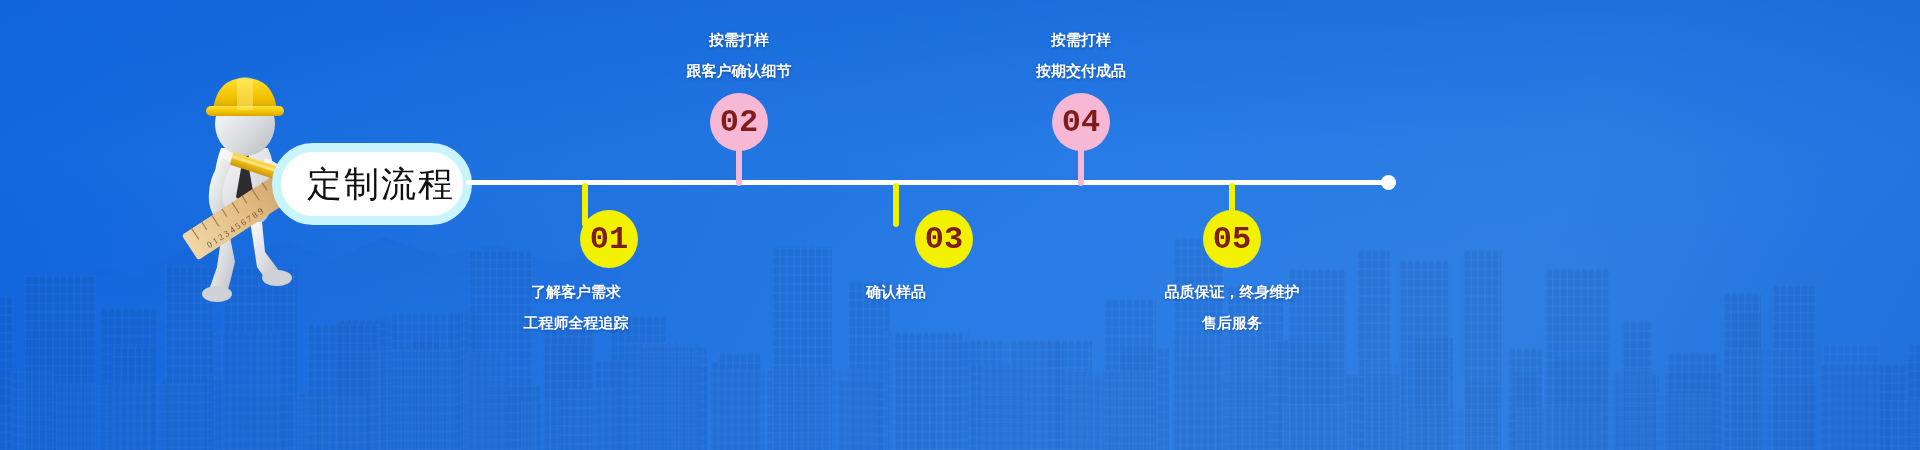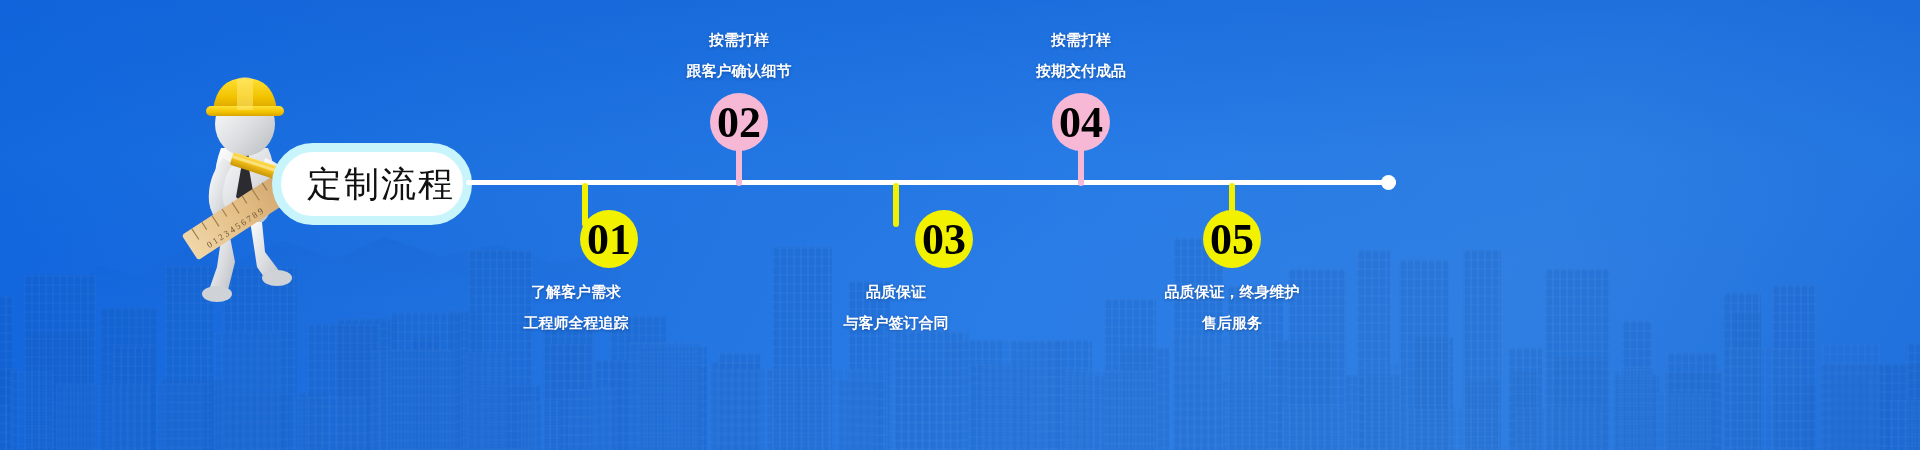--- a/index.html
+++ b/index.html
@@ -58,22 +58,22 @@
     position:absolute;left:1381px;top:175px;width:15px;height:15px;
     border-radius:50%;background:#ffffff;
   }
 
   
   .node{position:absolute;top:0;left:0;}
   .stem{position:absolute;width:6px;border-radius:3px;}
   .circle{
     position:absolute;width:58px;height:58px;border-radius:50%;
     display:flex;align-items:center;justify-content:center;
-    font-family:Liberation Serif, serif;
-    font-weight:700;font-size:44px;color:#000000;letter-spacing:0px;
+    font-family:Liberation Mono, monospace;
+    font-weight:700;font-size:32px;color:#7f1d1d;letter-spacing:0px;
   }
   .caption{
     position:absolute;text-align:center;color:#ffffff;
     font-size:15px;line-height:31px;white-space:nowrap;
     font-weight:700;
     text-shadow:0 1px 3px rgba(6,44,105,.45);
   }
 
   
   .n-below .stem{top:183px;height:44px;}
@@ -280,22 +280,21 @@
         <div class="circle" style="left: 710px; background: rgb(246, 184, 212);">02</div>
         <div class="caption" style="left: 539px; width: 400px;">
           <div>按需打样</div>
           <div>跟客户确认细节</div>
         </div>
       </div>
       <div class="node n-below">
         <div class="stem" style="left: 893px; background: rgb(242, 242, 0);"></div>
         <div class="circle" style="left: 915px; background: rgb(242, 242, 0);">03</div>
         <div class="caption" style="left: 696px; width: 400px;">
-          <div>品质保证</div>
-          <div>与客户签订合同</div>
+          <div>确认样品</div>
         </div>
       </div>
       <div class="node n-above">
         <div class="stem" style="left: 1078px; background: rgb(246, 184, 212);"></div>
         <div class="circle" style="left: 1052px; background: rgb(246, 184, 212);">04</div>
         <div class="caption" style="left: 881px; width: 400px;">
           <div>按需打样</div>
           <div>按期交付成品</div>
         </div>
       </div>

